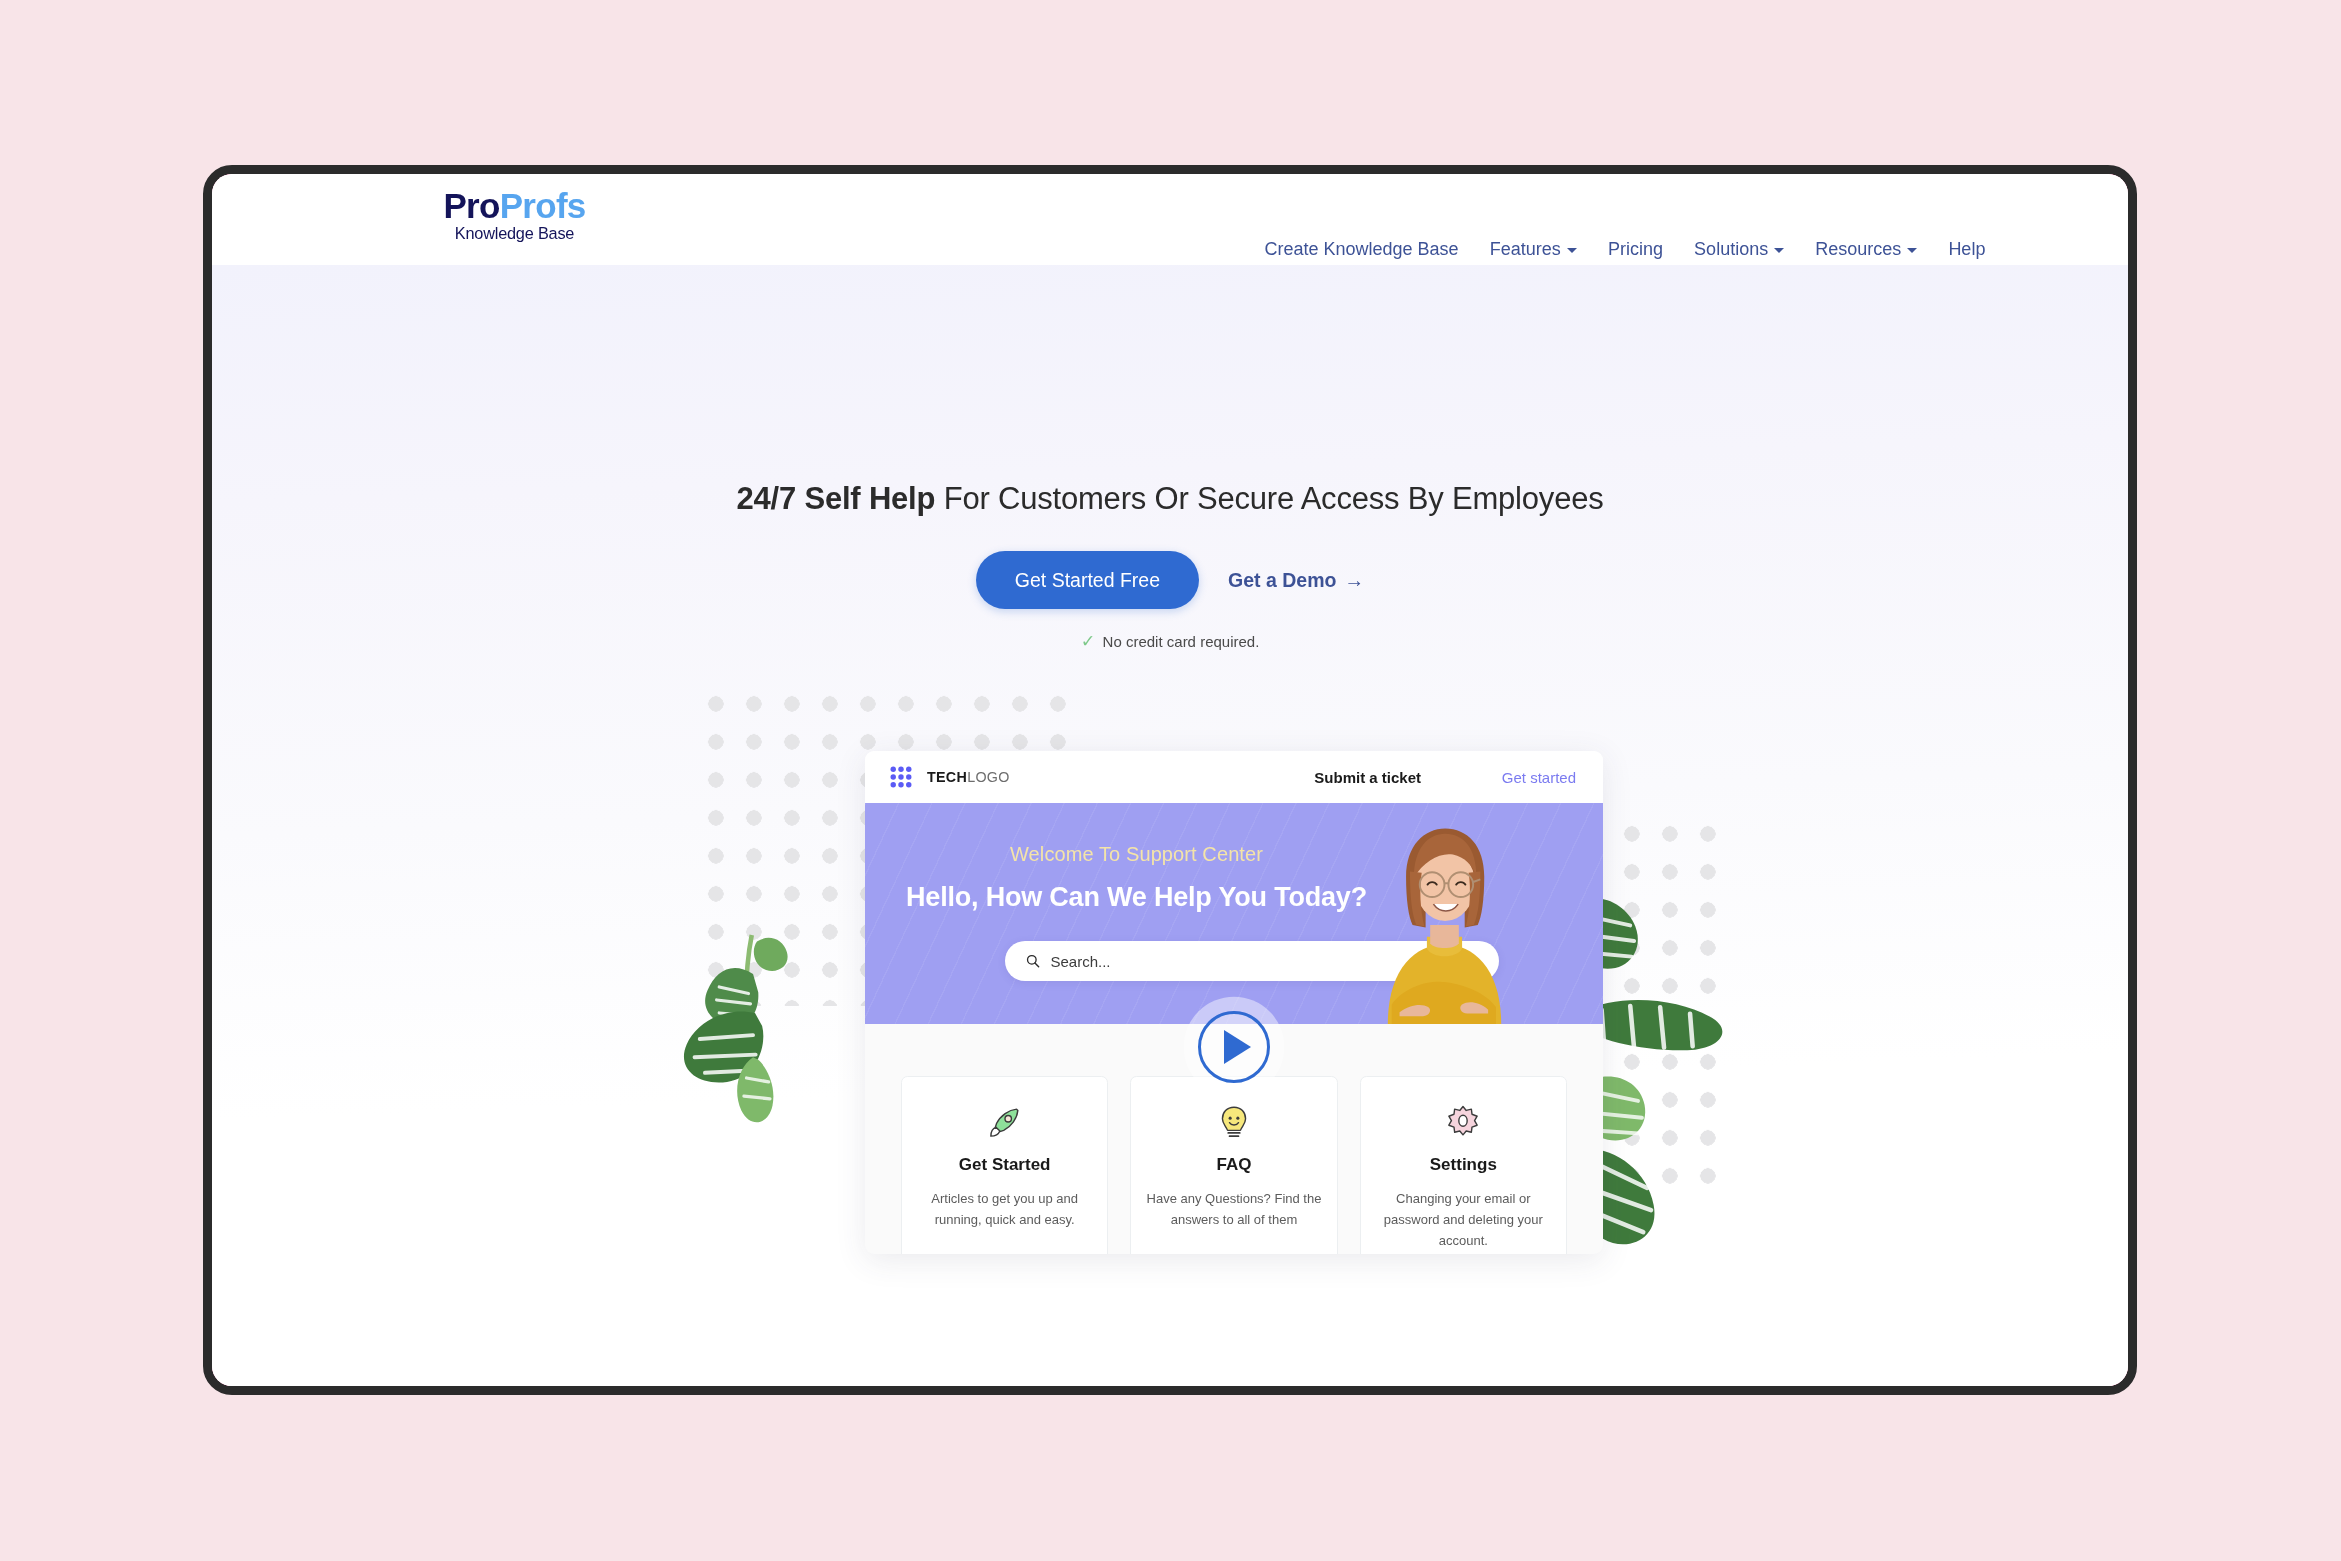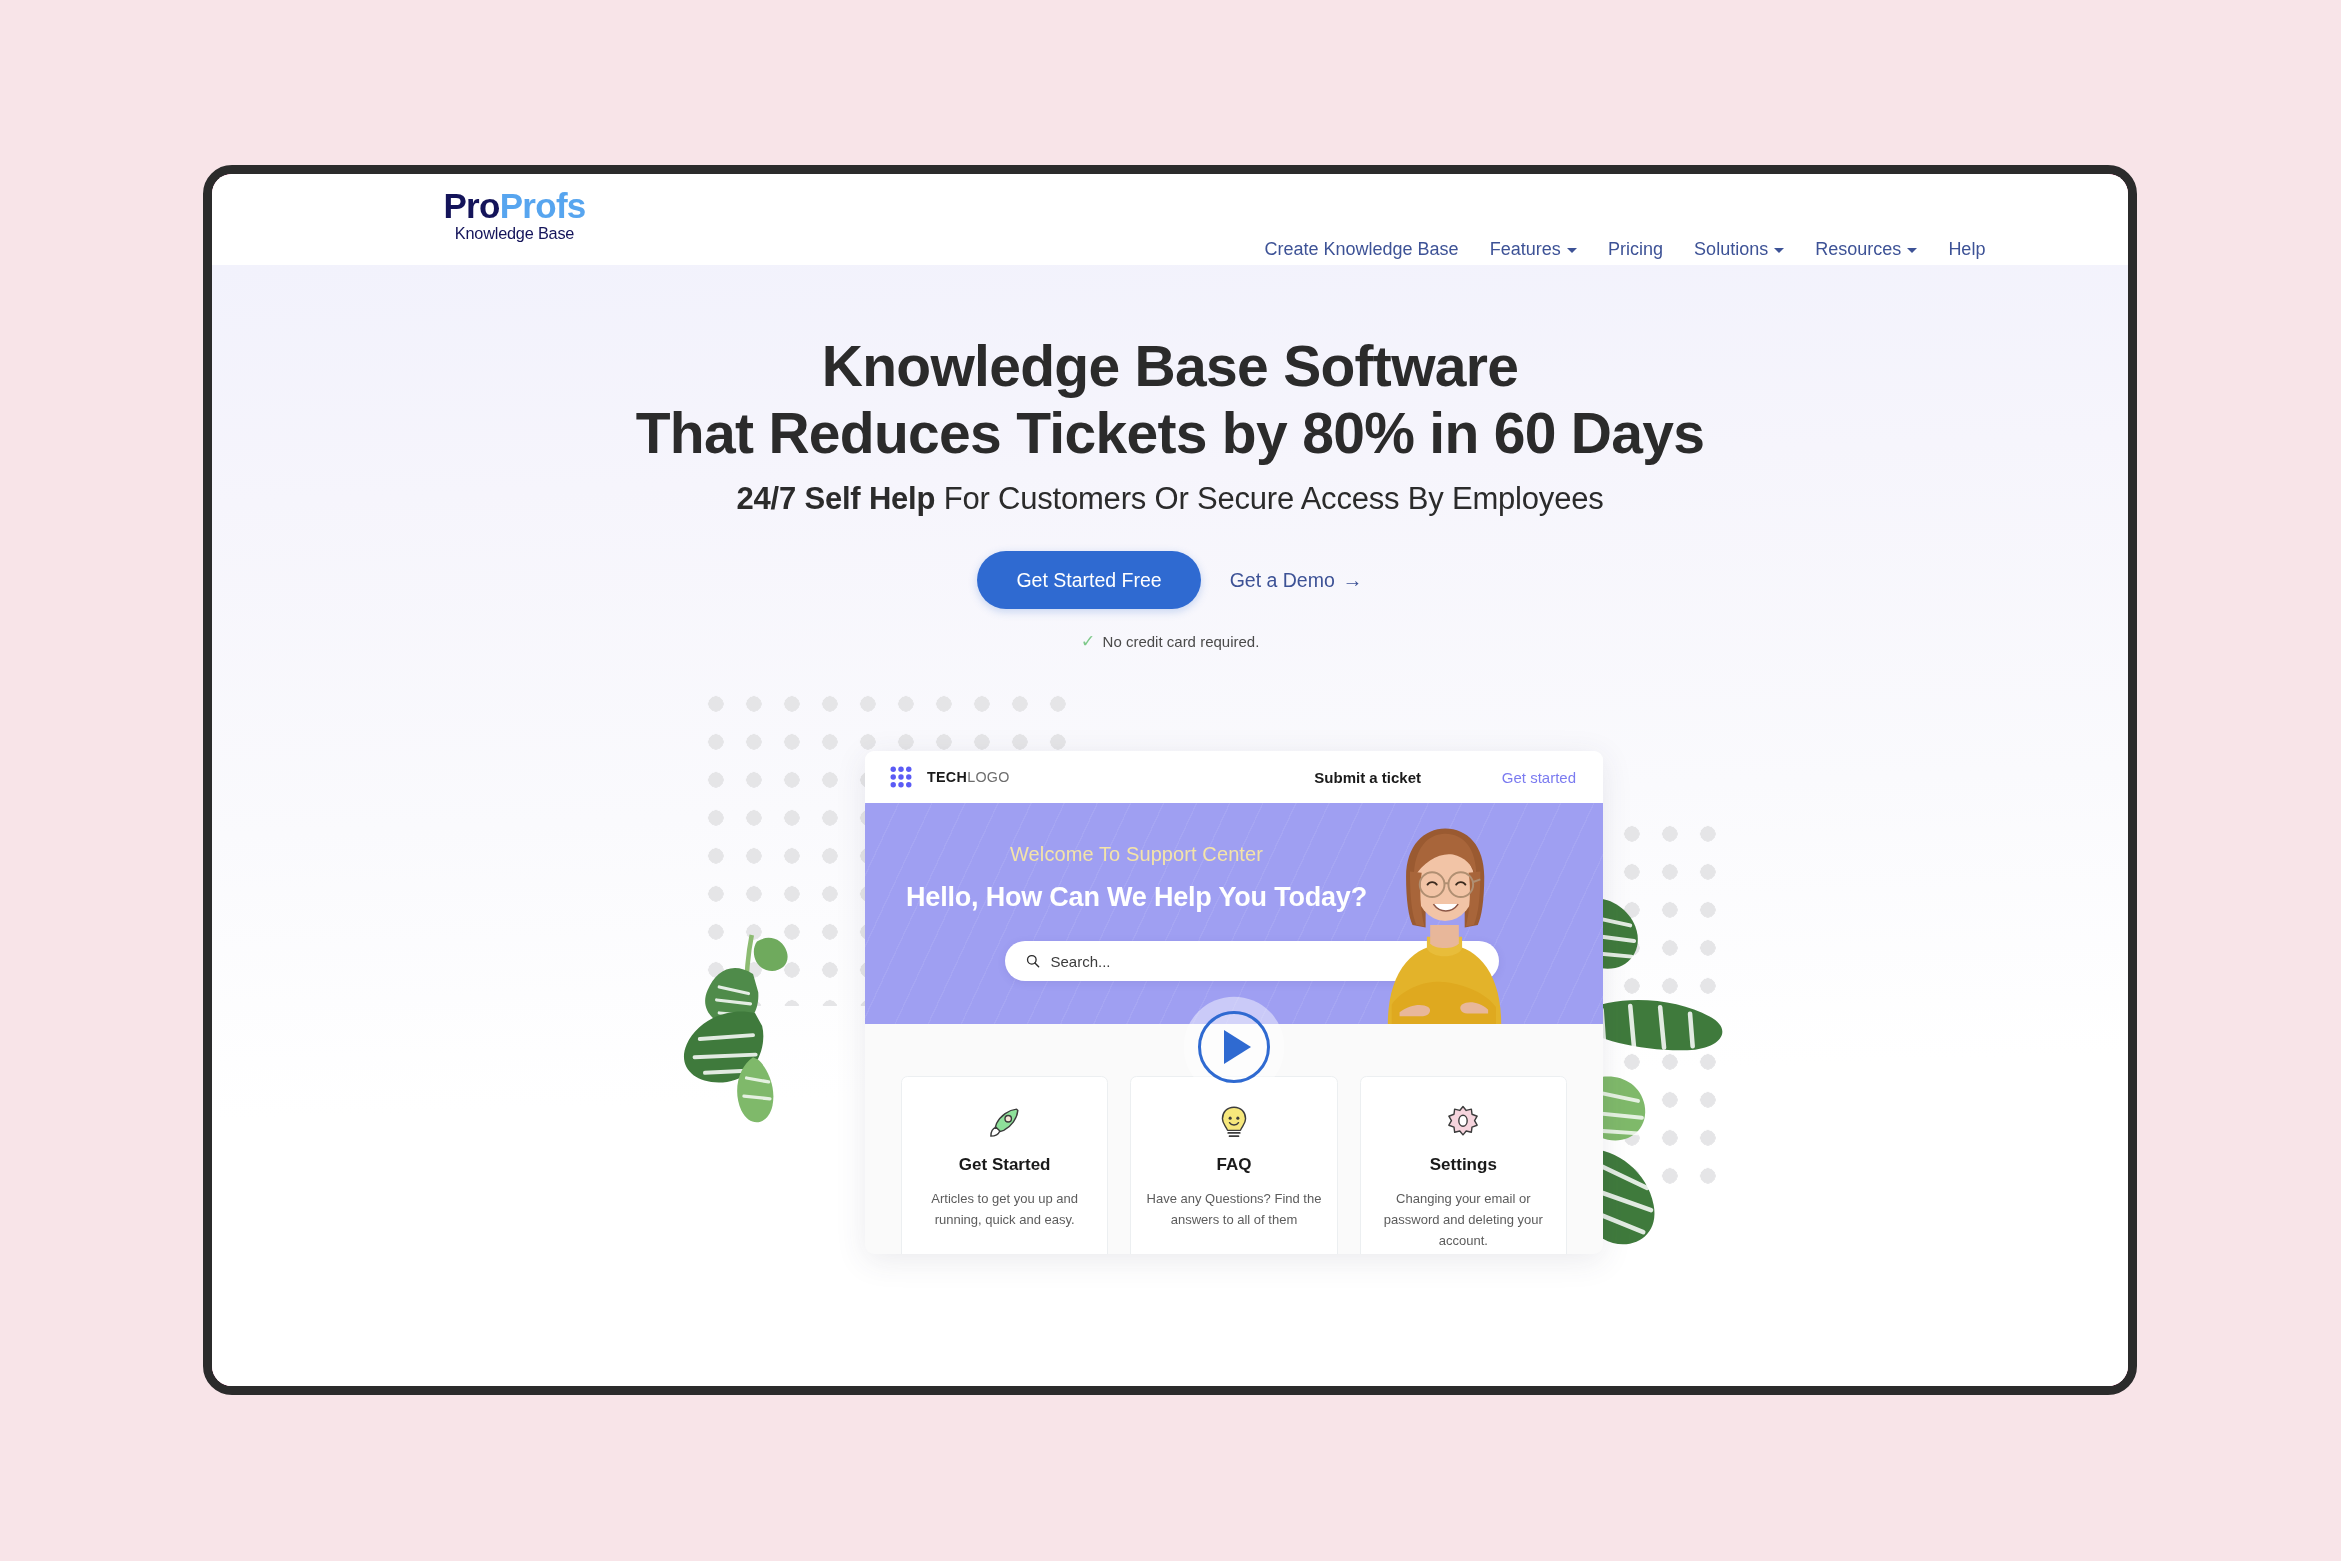--- a/index.html
+++ b/index.html
@@ -111,21 +111,21 @@
     border:none;
     border-radius:35px;
     padding:17.6px 39px;
     cursor:pointer;
     font-family:"Liberation Sans", sans-serif;
     box-shadow:0 2.6px 9px rgba(47,106,209,0.25);
   }
   #get-a-demo-link{
     color:#3d5296;
     font-size:19.5px;
-    font-weight:normal;
+    font-weight:bold;
     display:flex; align-items:center; gap:7.8px;
     cursor:pointer;
     text-decoration:none;
   }
   .demo-arrow{ font-size:20px; line-height:1; }
 
   #no-credit-note{
     position:absolute; left:0; right:0; top:368px;
     display:flex; align-items:center; justify-content:center; gap:7.2px;
     font-size:15px;
@@ -330,24 +330,20 @@
           <span class="nav-caret"></span>
         </div>
         <div class="nav-item">
           <span>Help</span>
         </div>
       </nav>
     </div>
 
     <div id="hero">
 
-      <h1 id="hero-headline">
-        <span>Knowledge Base Software</span><br>
-        <span>That Reduces Tickets by 80% in 60 Days</span>
-      </h1>
 
       <div id="hero-subhead">
         <span class="sub-strong">24/7 Self Help</span><span> For Customers Or Secure Access By Employees</span>
       </div>
 
       <div id="cta-row">
         <button id="get-started-button">Get Started Free</button>
         <a id="get-a-demo-link">
           <span>Get a Demo</span>
           <span class="demo-arrow">→</span>

